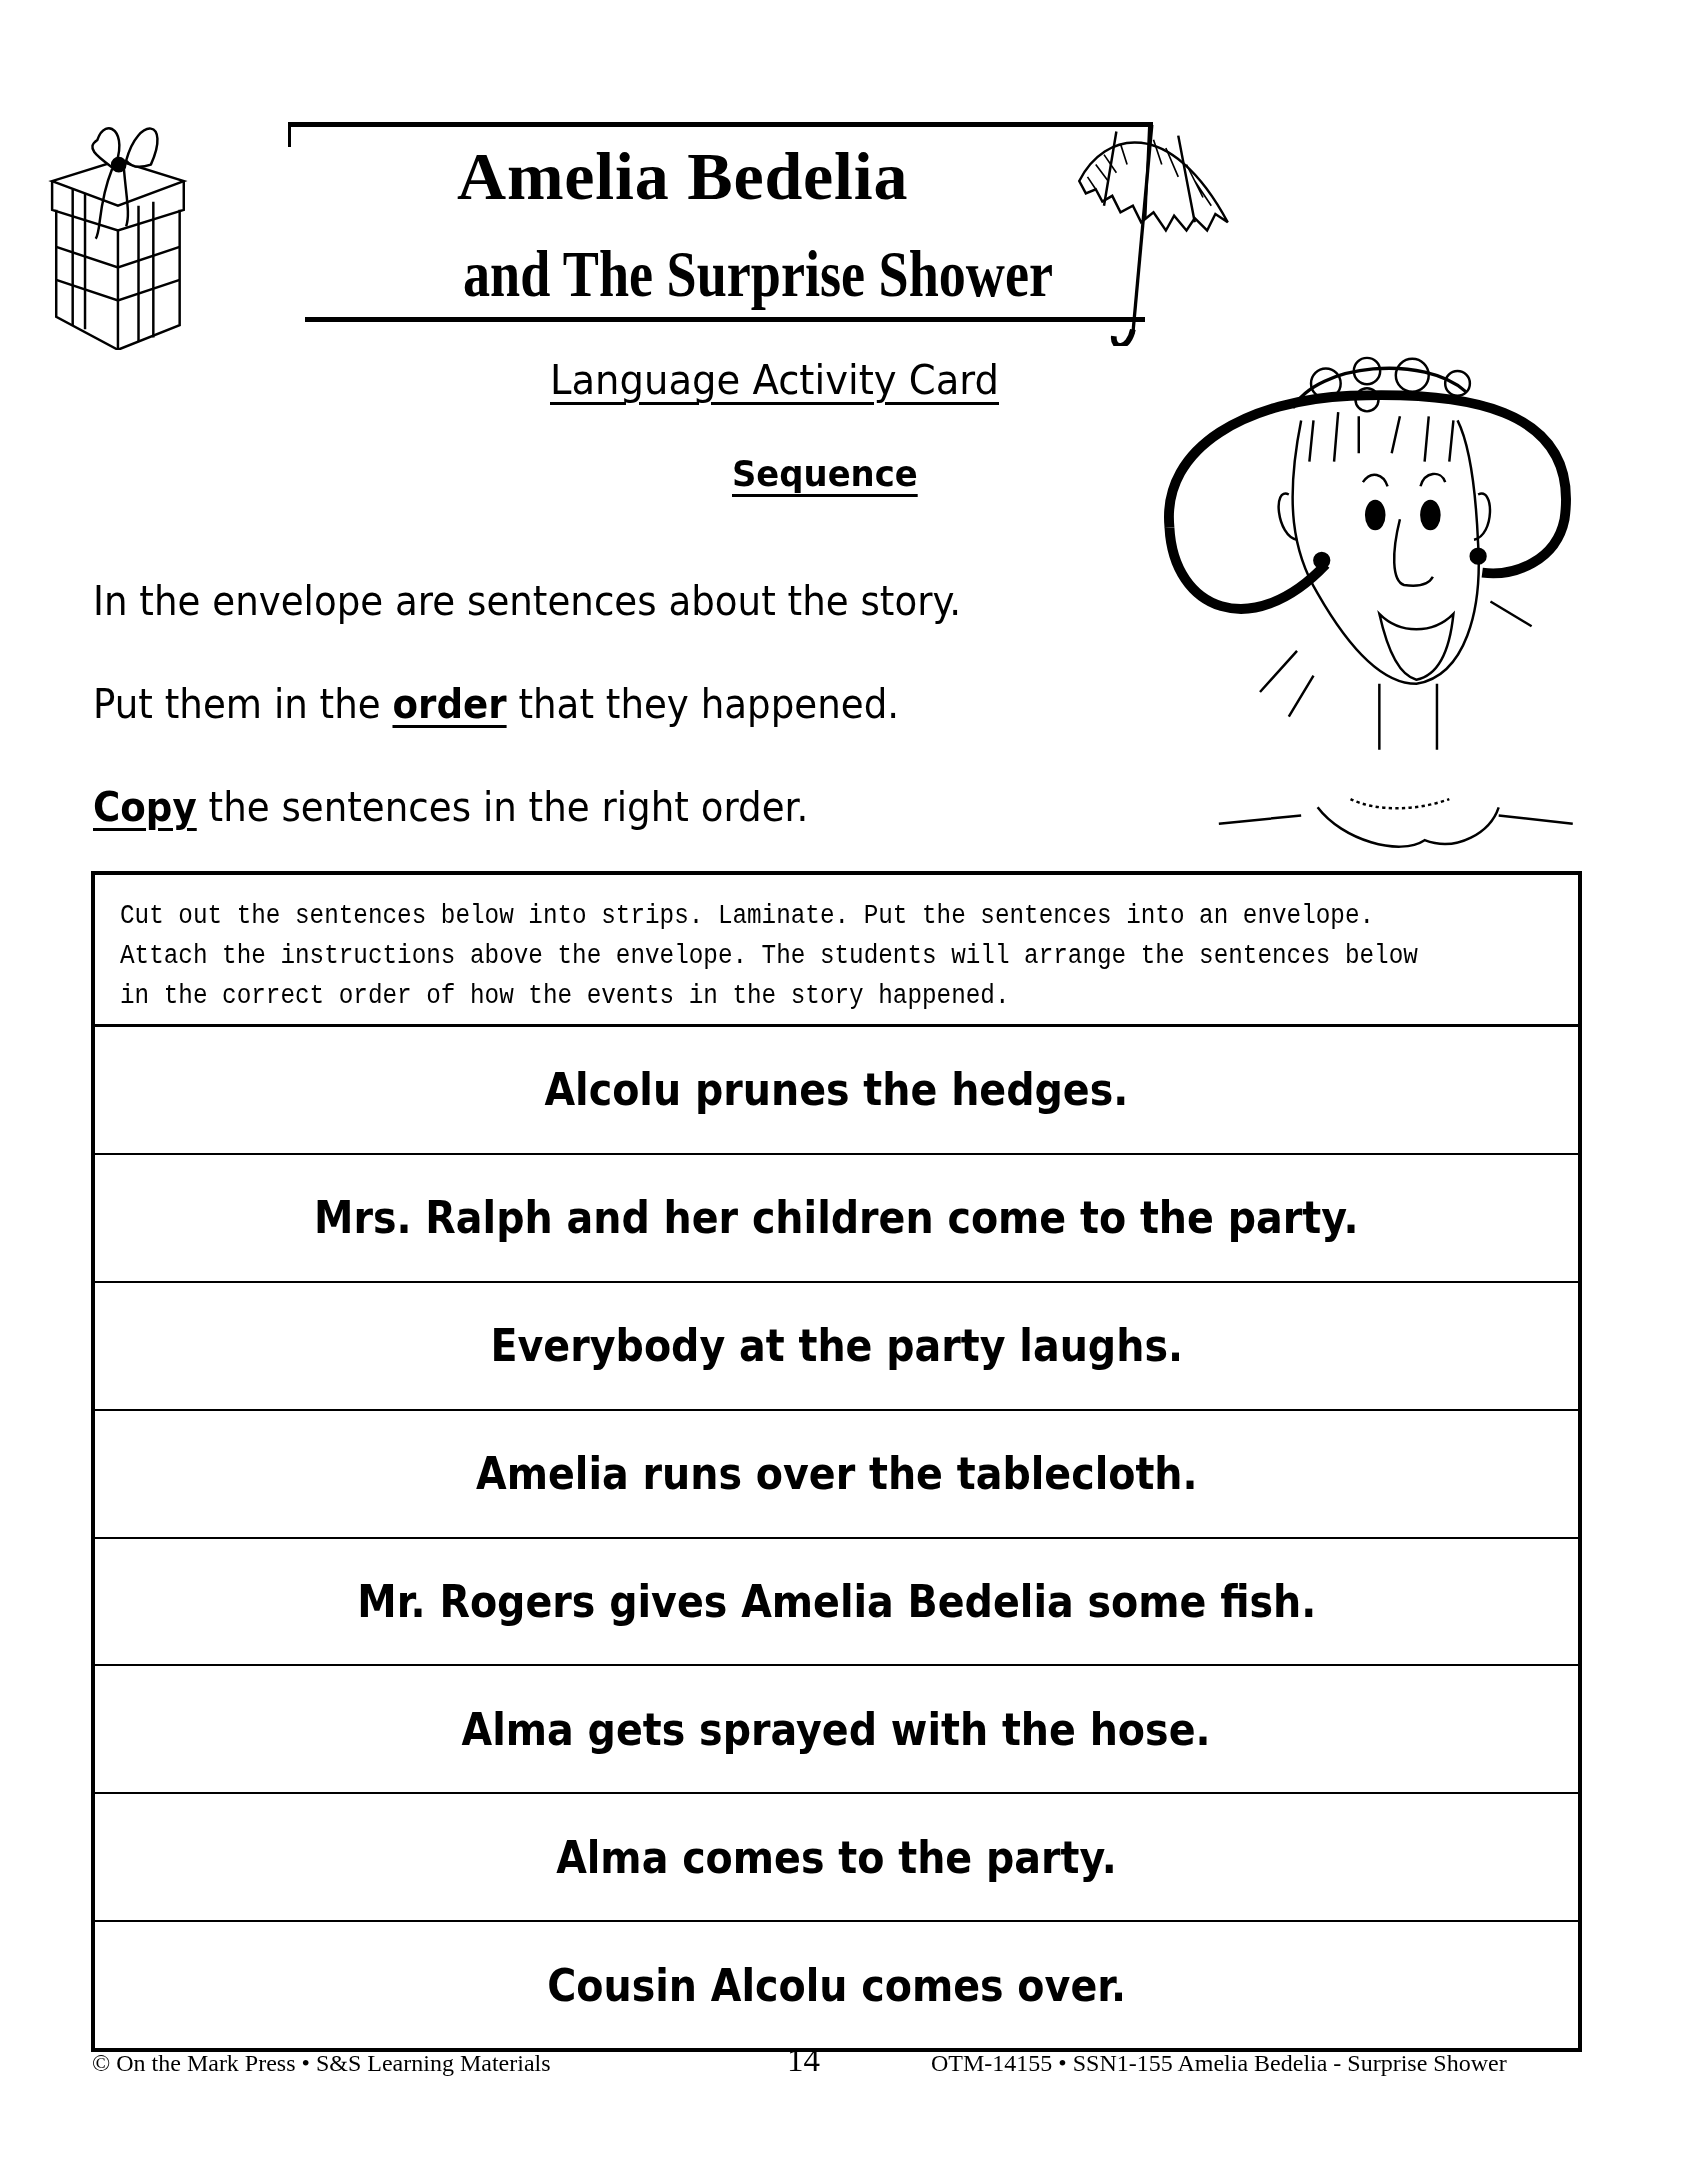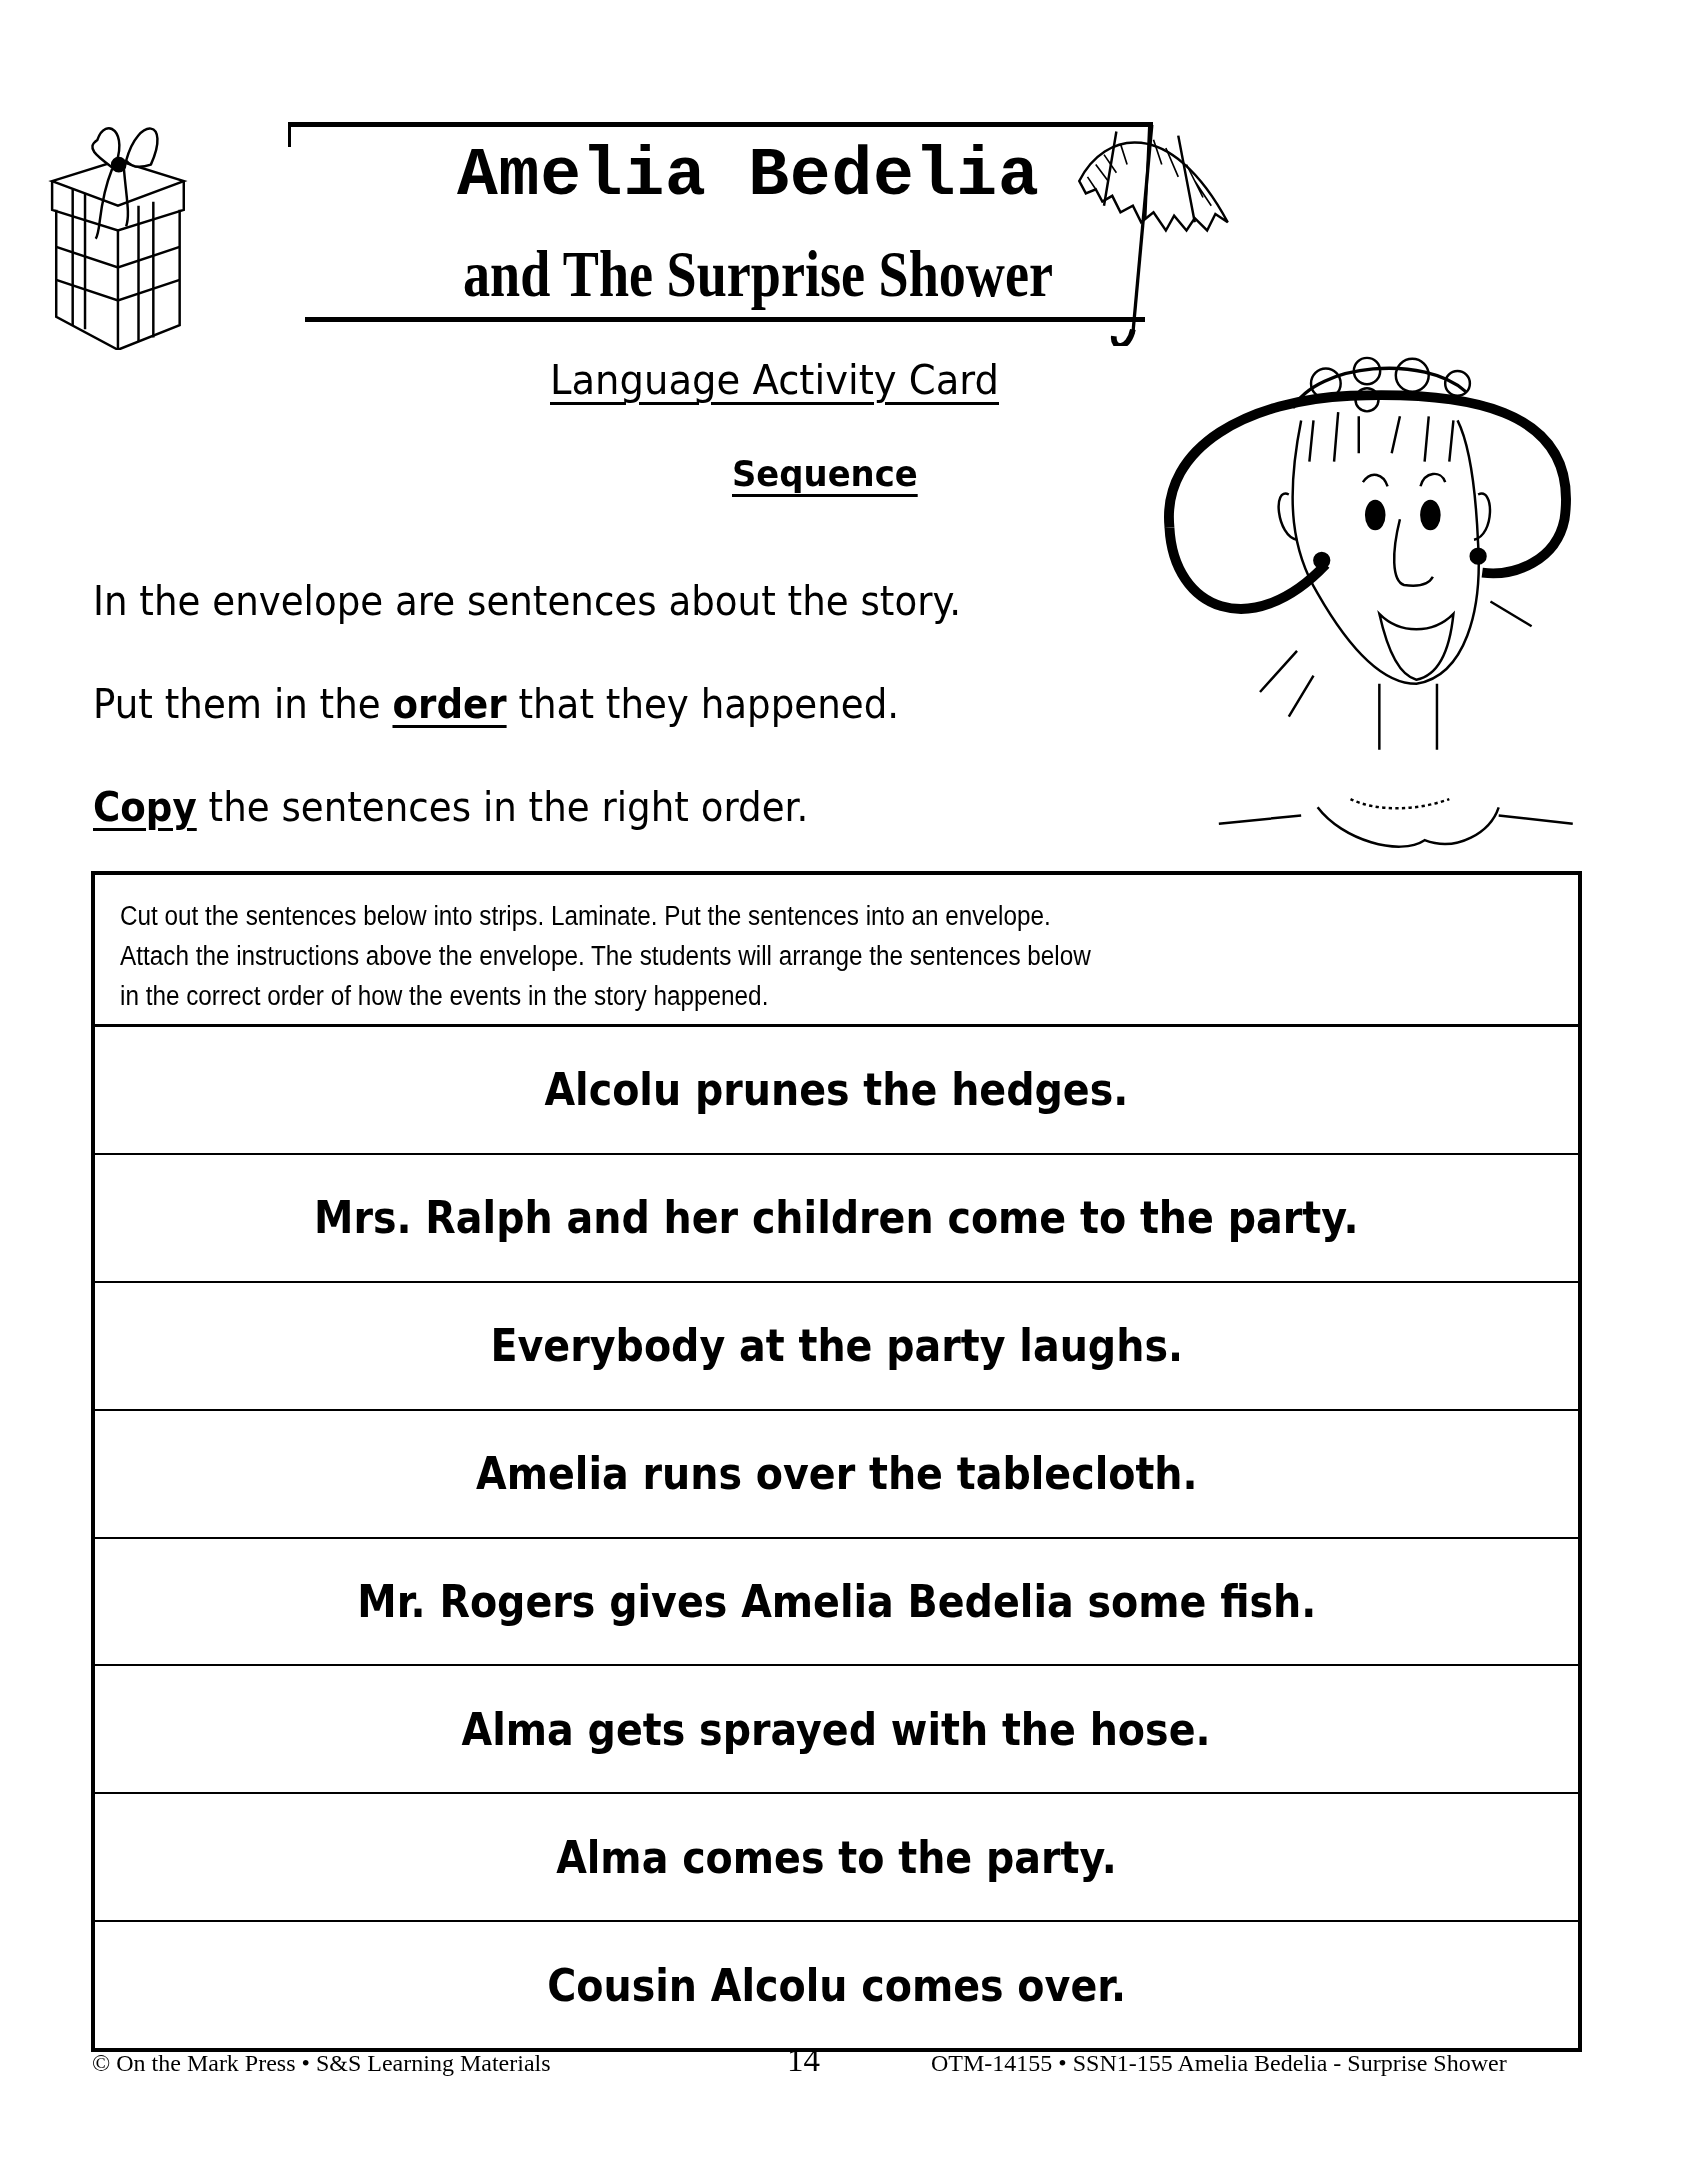--- a/index.html
+++ b/index.html
@@ -2,36 +2,36 @@
 <html style="font-size:13px"><head>
 <meta charset="utf-8">
 <style>
   html, body { margin: 0; padding: 0; background: #ffffff; }
   body { width: 1687px; height: 2183px; position: relative; overflow: hidden; color: #000; font-family: "Liberation Sans", sans-serif; }
 
   
   .banner-top { position: absolute; left: 288px; top: 122px; width: 865px; height: 0; border-top: 5px solid #000; }
   .banner-bottom { position: absolute; left: 305px; top: 317px; width: 840px; height: 0; border-top: 5px solid #000; }
   .banner-left { position: absolute; left: 288px; top: 122px; width: 0; height: 25px; border-left: 3.3px solid #000; }
-  .title-main { position: absolute; left: 457px; top: 142px; width: 741px; font-family: Liberation Mono, monospace; font-weight: bold; font-size: 68px; letter-spacing: 0.8px; line-height: 1; white-space: nowrap; }
+  .title-main { position: absolute; left: 457px; top: 142px; width: 741px; font-family: Liberation Serif, serif; font-weight: bold; font-size: 68px; letter-spacing: 0.8px; line-height: 1; white-space: nowrap; }
   .title-sub { position: absolute; left: 463px; top: 241px; width: 741px; font-family: "Liberation Serif", serif; font-weight: bold; font-size: 66px; line-height: 1; white-space: nowrap; transform: scaleX(0.82); transform-origin: left top; }
 
   .gift { position: absolute; left: 48px; top: 115px; width: 144px; height: 235px; }
   .umbrella { position: absolute; left: 1071px; top: 115px; width: 165px; height: 231px; }
   .woman { position: absolute; left: 1153px; top: 338px; width: 428px; height: 527px; }
 
   .activity-heading { position: absolute; left: 550px; top: 356px; font-family: "DejaVu Sans", sans-serif; font-size: 41px; text-decoration: underline; text-decoration-thickness: 3.3px; text-underline-offset: 8.2px; white-space: nowrap; transform: scaleX(0.94); transform-origin: left top; }
   .sequence-heading { position: absolute; left: 732px; top: 453px; font-family: "DejaVu Sans", sans-serif; font-weight: bold; font-size: 36px; text-decoration: underline; text-decoration-thickness: 3.3px; text-underline-offset: 8.2px; white-space: nowrap; transform: scaleX(0.94); transform-origin: left top; }
 
   .body-line { position: absolute; left: 93px; font-family: "DejaVu Sans", sans-serif; font-size: 40px; white-space: nowrap; line-height: 1; transform: scaleX(0.93); transform-origin: left top; }
   .body-line b { font-weight: bold; text-decoration: underline; text-decoration-thickness: 3.3px; text-underline-offset: 6.6px; }
 
   
   .card-table { position: absolute; left: 91px; top: 871px; width: 1491px; height: 1181px; border: 4.1px solid #000; box-sizing: border-box; display: flex; flex-direction: column; }
-  .instructions { height: 152px; border-bottom: 3.3px solid #000; box-sizing: border-box; padding: 20.6px 25px 0 25px; font-family: Liberation Sans, sans-serif; font-size: 27px; line-height: 40px; }
+  .instructions { height: 152px; border-bottom: 3.3px solid #000; box-sizing: border-box; padding: 20.6px 25px 0 25px; font-family: Liberation Mono, monospace; font-size: 27px; line-height: 40px; }
   .instructions span { display: block; white-space: nowrap; transform: scaleX(0.9); transform-origin: left top; }
   .strip { flex: 1; display: flex; align-items: center; justify-content: center; border-bottom: 2.5px solid #000; box-sizing: border-box; font-family: "DejaVu Sans", sans-serif; font-weight: bold; font-size: 44px; }
   .strip:last-child { border-bottom: none; border-radius: 30px; }
   .strip span { display: inline-block; transform: scaleX(0.9); white-space: nowrap; }
 
   
   .footer { position: absolute; top: 2050px; font-family: "Liberation Serif", serif; font-weight: normal; font-size: 24px; white-space: nowrap; }
   .footer-left { left: 92px; }
   .footer-page { left: 787px; font-weight: normal; font-size: 33px; top: 2042px; }
   .footer-right { left: 931px; }

